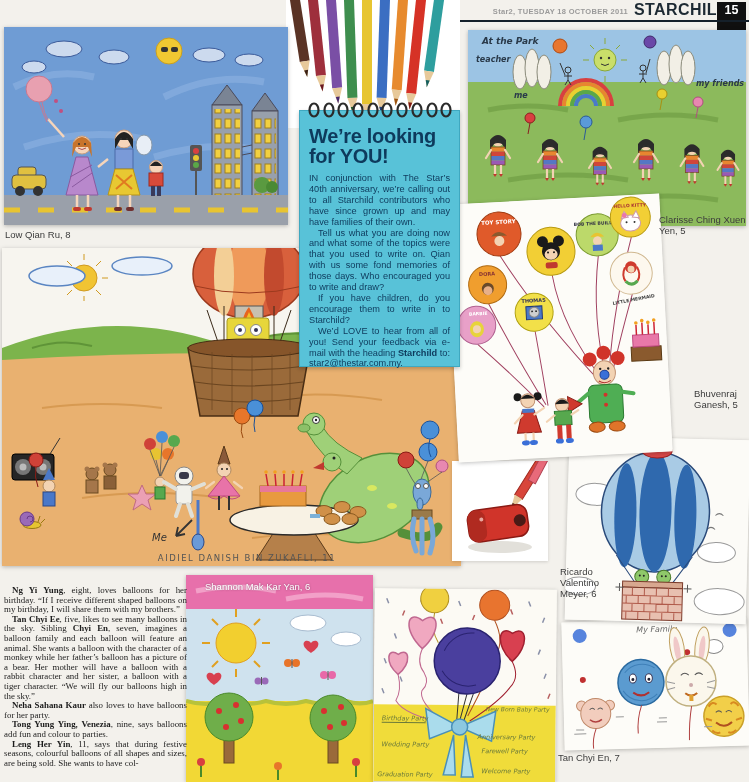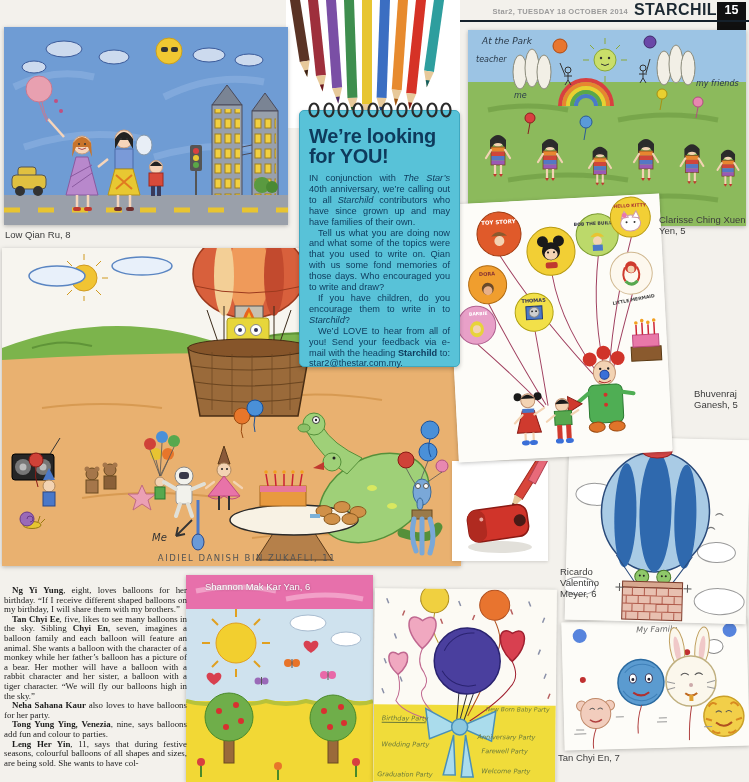--- a/index.html
+++ b/index.html
@@ -12,59 +12,59 @@
   .section{position:absolute;top:1px;left:634px;font:bold 16px "Liberation Sans",sans-serif;
            color:#1d2a33;letter-spacing:.4px;}
   .pagenum{position:absolute;top:2px;left:717px;width:29px;height:30px;background:#101010;
            color:#fff;font:bold 12.5px/17px "Liberation Sans",sans-serif;text-align:center;}
   .header-rule{position:absolute;top:20px;left:455px;width:294px;height:2px;background:#15202a;}
   
   .art{position:absolute;margin:0;box-shadow:0 1px 4px rgba(0,0,0,.25);background:#fcfbf6;}
   .art svg{display:block;}
   #art-low{left:4px;top:27px;z-index:1;}
   #art-pencils{left:286px;top:0;box-shadow:none;z-index:0;background:#fff;}
-  #art-park{left:468px;top:30px;z-index:1;}
+  #art-park{left:468px;top:30px;z-index:1;font-weight:bold;}
   #art-characters{left:452px;top:199px;transform:rotate(-3deg);z-index:3;}
   #art-big{left:2px;top:248px;z-index:1;}
   #art-sharpener{left:452px;top:461px;z-index:1;box-shadow:0 1px 3px rgba(0,0,0,.15);}
   #art-ricardo{left:567px;top:438px;transform:rotate(1.5deg);z-index:2;}
   #art-family{left:563px;top:620px;transform:rotate(-1.5deg);z-index:1;}
   #art-shannon{left:186px;top:575px;z-index:1;}
   #art-bouquet{left:374px;top:589px;transform:rotate(.5deg);z-index:2;}
   
   .caption{position:absolute;font:9.5px/1.18 "Liberation Sans",sans-serif;color:#3c3c3c;z-index:5;}
   #cap-low{left:5px;top:229px;width:150px;}
   #cap-clarisse{left:659px;top:214px;width:88px;}
   #cap-bhuvenraj{left:674px;top:388px;width:70px;margin-left:20px;}
   #cap-ricardo{left:560px;top:566px;width:70px;}
   #cap-tan{left:558px;top:752px;width:110px;}
   #cap-shannon{left:205px;top:581px;width:165px;color:#fff;text-shadow:0 0 2px rgba(60,40,60,.55);}
   
   .promo{position:absolute;left:299px;top:110px;width:161px;height:257px;background:#58c2d8;
-         border:1px solid #3fa8c0;border-radius:5px;z-index:4;box-sizing:border-box;
+         border:1px solid #3fa8c0;border-radius:0;z-index:4;box-sizing:border-box;
          padding:15px 9px 0;box-shadow:0 2px 4px rgba(0,0,0,.22);}
   .promo h2{margin:0 0 7px;font:bold 20px/20px "Liberation Sans",sans-serif;color:#0e3a5c;
             letter-spacing:-.3px;}
   .promo-body{font:9.2px/10.9px "Liberation Sans",sans-serif;color:#0e3a5c;text-align:justify;}
   .promo-body p{margin:0;text-indent:9px;}
   .promo-body p:first-child{text-indent:0;}
   .spiral{position:absolute;top:-9px;left:4px;}
   
   .article{position:absolute;left:4px;top:586px;width:183px;z-index:2;
            font:8.9px/9.6px "Liberation Serif",serif;color:#1c1c1c;text-align:justify;}
   .article p{margin:0;text-indent:8px;}
   .b{font-weight:bold;}
-  .i{font-style:italic;}
+  .i{}
 </style>
 </head>
 <body>
 
 <div class="page">
 
-  <span class="dateline">Star2, TUESDAY 18 OCTOBER 2014</span>
+  <span class="dateline">Star2, TUESDAY 18 OCTOBER 2011</span>
   <span class="section">STARCHILD</span>
   <span class="pagenum">15</span>
   <div class="header-rule"></div>
 
   <figure class="art" id="art-low">
     <svg width="284" height="198" viewBox="0 0 284 198" xmlns="http://www.w3.org/2000/svg">
       <defs>
         <pattern id="win" width="10" height="15" patternUnits="userSpaceOnUse">
           <rect x="1" y="2" width="6" height="9" fill="#f2d040" stroke="#a08020" stroke-width="1"></rect>
         </pattern>

